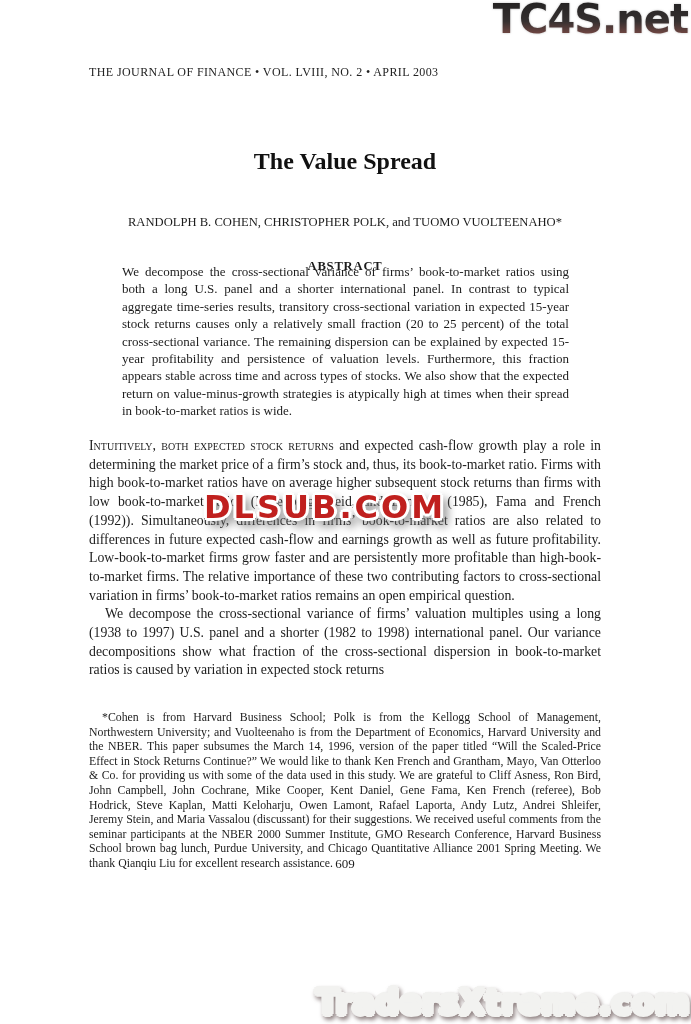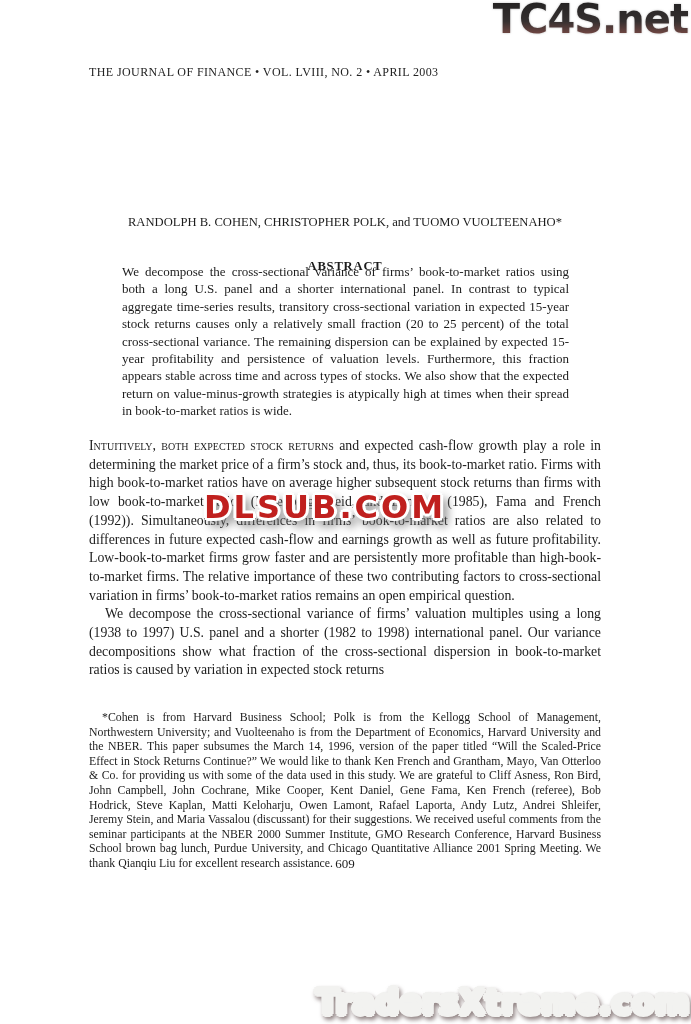--- a/index.html
+++ b/index.html
@@ -101,20 +101,21 @@
     }
   }
 </style>
 </head>
 <body>
 
 <div class="page">
 
   <div class="journal-header">THE JOURNAL OF FINANCE • VOL. LVIII, NO. 2 • APRIL 2003</div>
 
+  <h1 class="paper-title" style="margin:0;">The Value Spread</h1>
 
   <div class="authors-line">RANDOLPH B. COHEN, CHRISTOPHER POLK, and TUOMO VUOLTEENAHO*</div>
 
   <div class="abstract-heading">ABSTRACT</div>
 
   <div class="abstract-text">We decompose the cross-sectional variance of firms’ book-to-market ratios using both a long U.S. panel and a shorter international panel. In contrast to typical aggregate time-series results, transitory cross-sectional variation in expected 15-year stock returns causes only a relatively small fraction (20 to 25 percent) of the total cross-sectional variance. The remaining dispersion can be explained by expected 15-year profitability and persistence of valuation levels. Furthermore, this fraction appears stable across time and across types of stocks. We also show that the expected return on value-minus-growth strategies is atypically high at times when their spread in book-to-market ratios is wide.</div>
 
   <div class="body-block">
     <p><span class="lead-caps">Intuitively, both expected stock returns</span><span> and expected cash-flow growth play a role in determining the market price of a firm’s stock and, thus, its book-to-market ratio. Firms with high book-to-market ratios have on average higher subsequent stock returns than firms with low book-to-market ratios (Rosenberg, Reid, and Lanstein (1985), Fama and French (1992)). Simultaneously, differences in firms’ book-to-market ratios are also related to differences in future expected cash-flow and earnings growth as well as future profitability. Low-book-to-market firms grow faster and are persistently more profitable than high-book-to-market firms. The relative importance of these two contributing factors to cross-sectional variation in firms’ book-to-market ratios remains an open empirical question.</span></p>
     <p class="indent">We decompose the cross-sectional variance of firms’ valuation multiples using a long (1938 to 1997) U.S. panel and a shorter (1982 to 1998) international panel. Our variance decompositions show what fraction of the cross-sectional dispersion in book-to-market ratios is caused by variation in expected stock returns</p>

